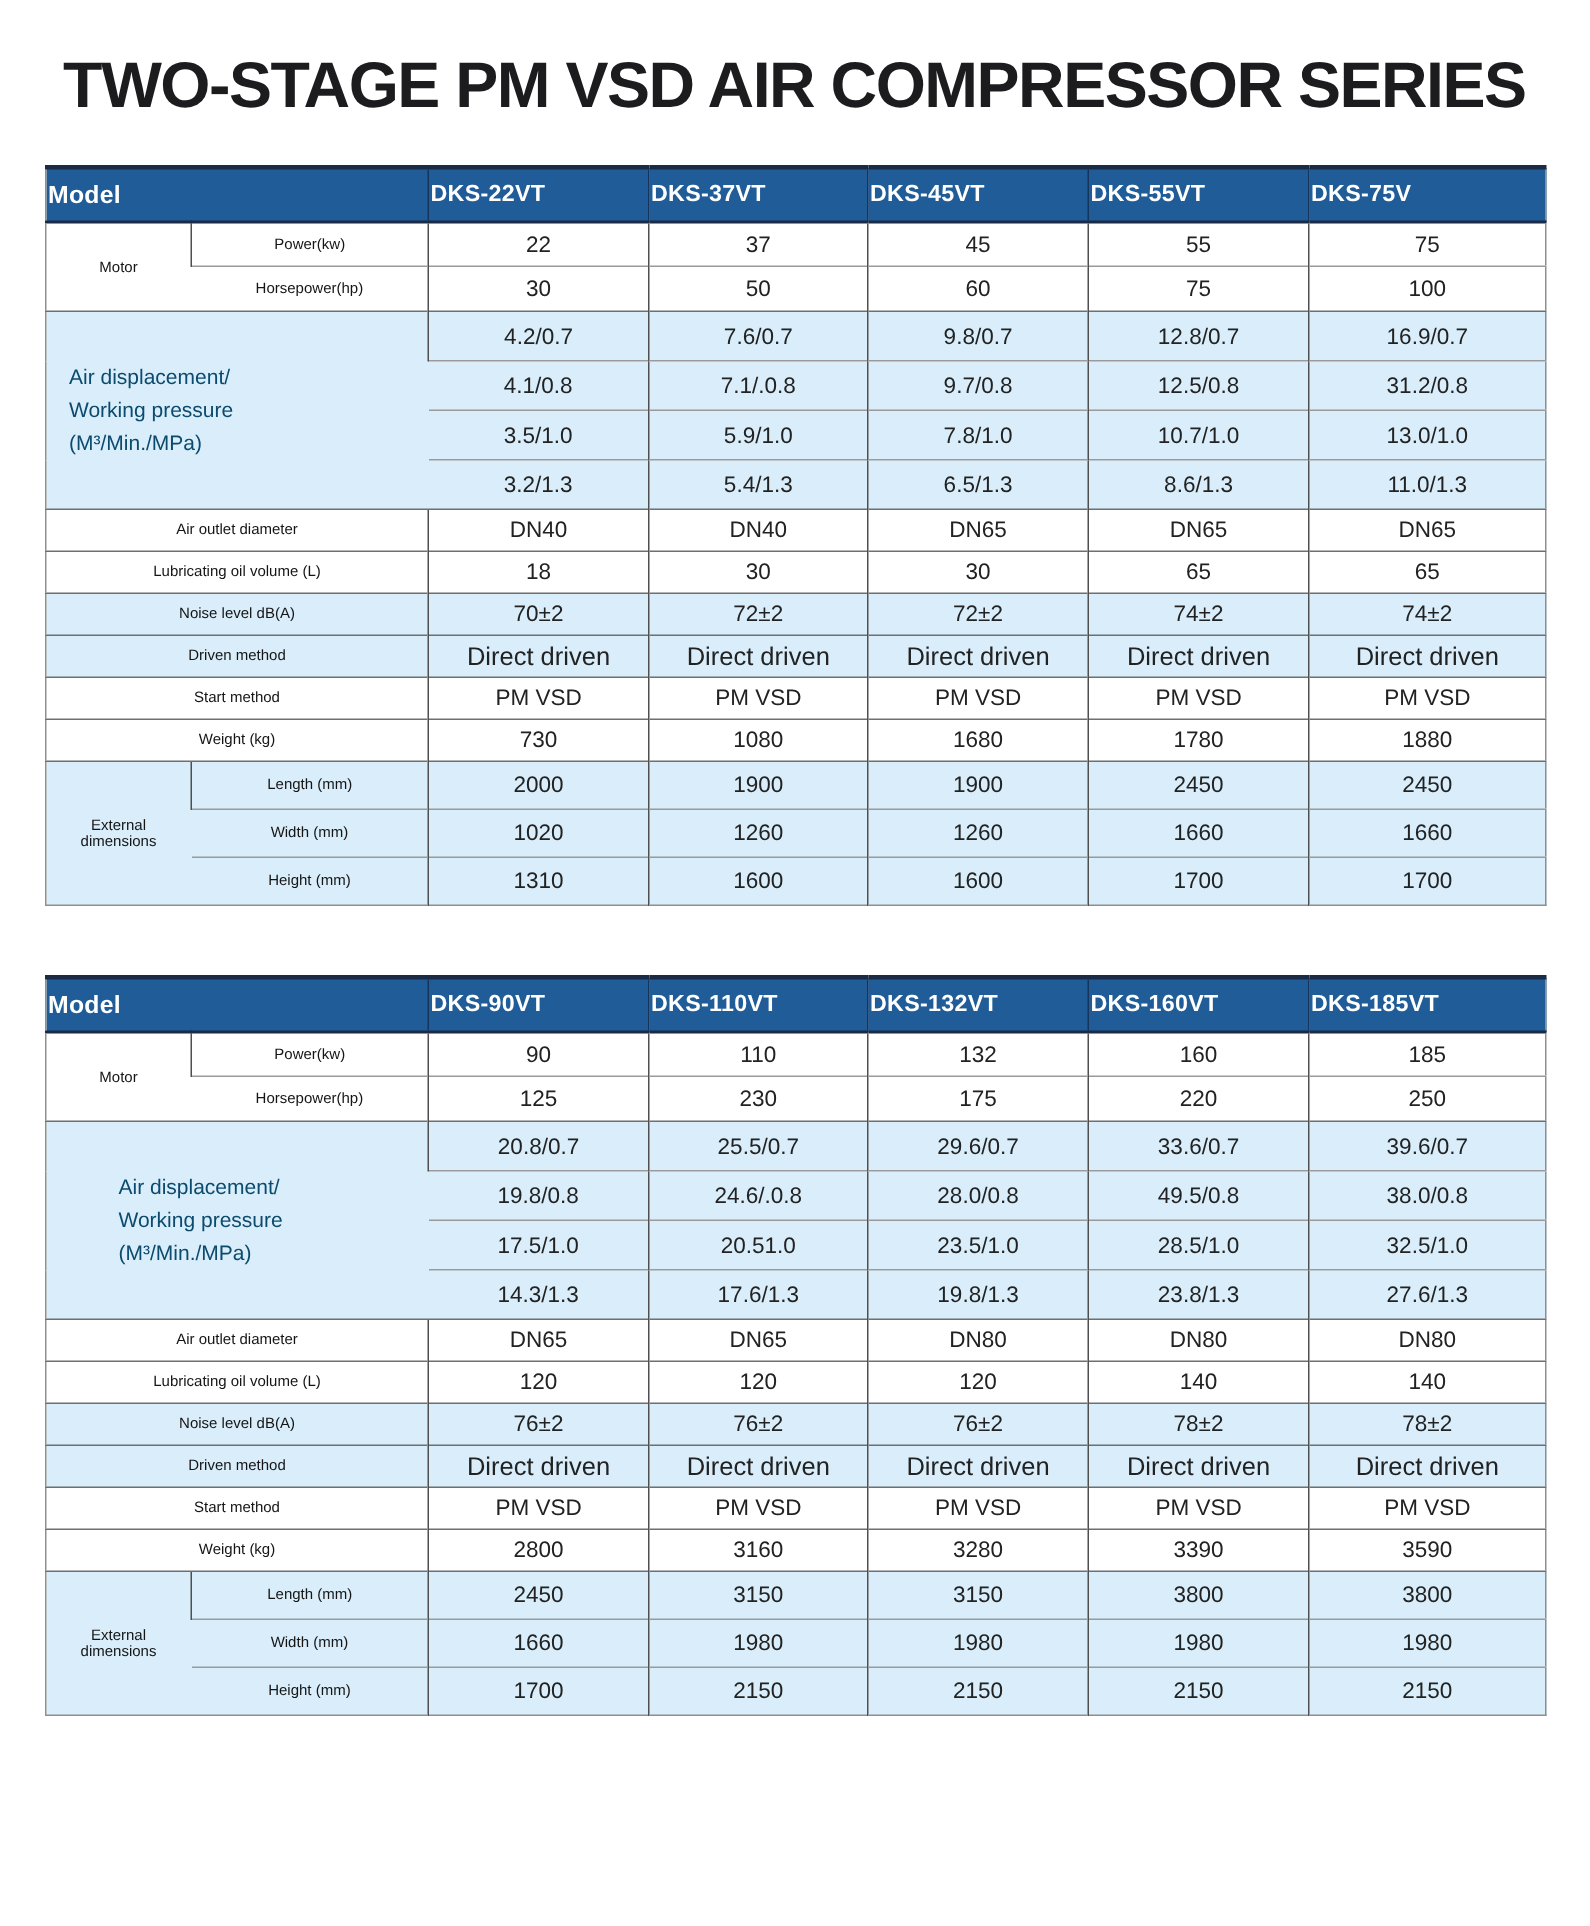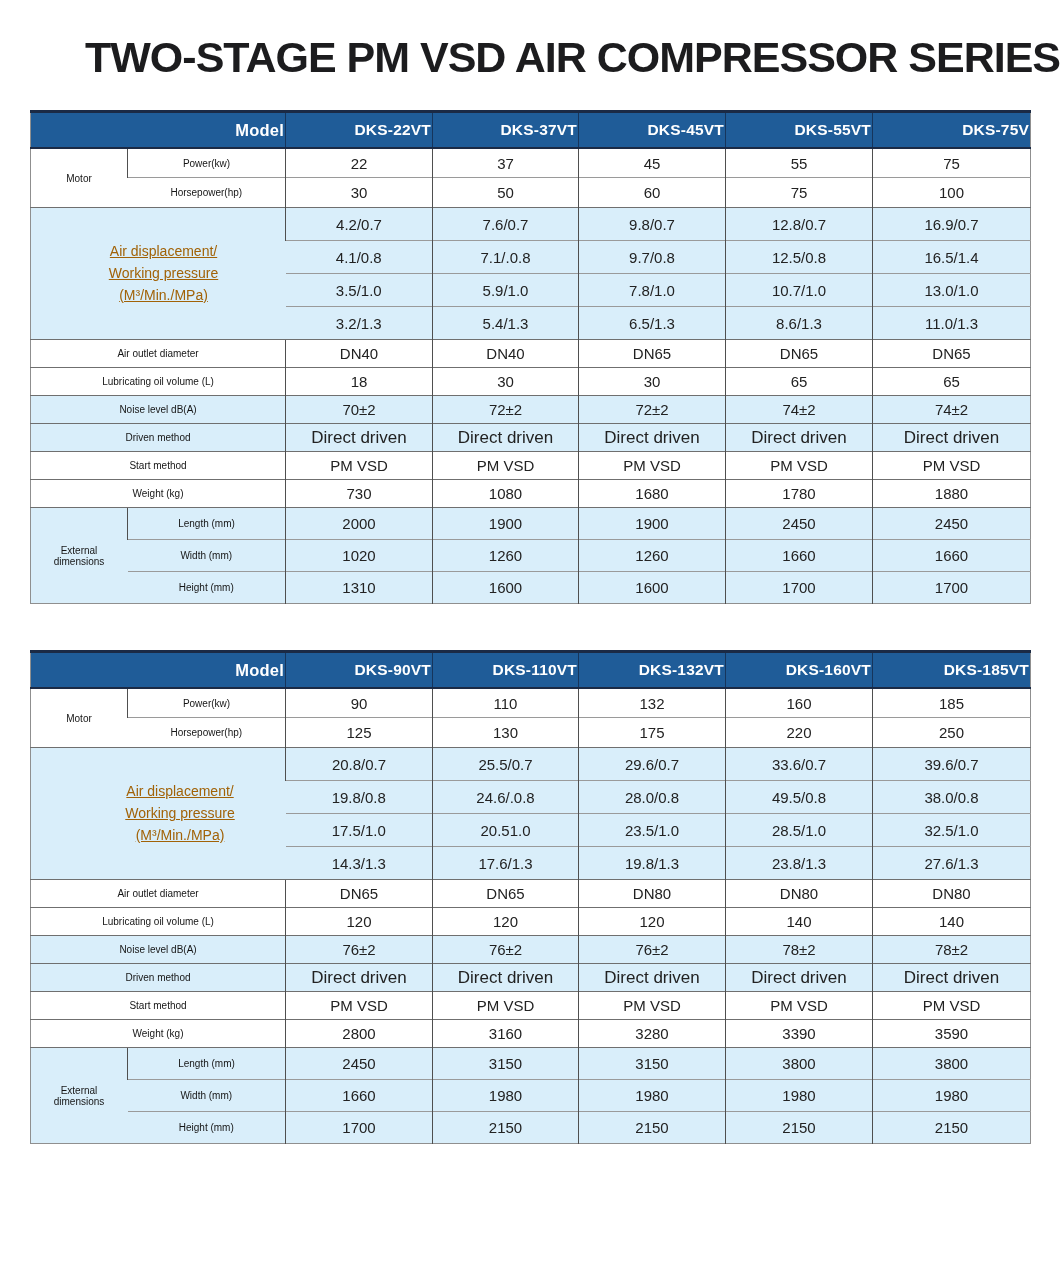--- a/index.html
+++ b/index.html
@@ -17,58 +17,58 @@
   }
   *{box-sizing:border-box;}
   html,body{margin:0;padding:0;}
   body{
     width:1060px;height:1284px;background:#ffffff;
     font-family:"Liberation Sans", sans-serif;color:var(--text);
   }
   .heading{padding:34px 0 0 42px;}
   .page-title{
     margin:0;font-size:43px;line-height:1.08;font-weight:bold;
-    letter-spacing:-1px;color:var(--title);white-space:nowrap;text-align:right;
+    letter-spacing:-1px;color:var(--title);white-space:nowrap;
   }
   .company{
     margin:9px 0 0 3px;font-size:13px;font-weight:bold;
     letter-spacing:.6px;color:var(--subtitle);
   }
   .table-wrap{margin:30px 30px 0 30px;}
   .table-wrap + .table-wrap{margin-top:46px;}
   table.spec-table{
     width:1000px;table-layout:fixed;border-collapse:collapse;
     border:1px solid var(--outer-line);
   }
   col.c-a{width:97px;} col.c-b{width:158px;}
   col.c-d1{width:147px;} col.c-d2{width:146px;} col.c-d3{width:147px;} col.c-d4{width:147px;}
   col.c-e{width:158px;}
   thead tr{height:36px;}
   thead th{
     background:var(--header-bg);color:#ffffff;font-weight:bold;
     border-top:3px solid var(--header-border);
     border-bottom:2px solid var(--header-border);
     border-left:1px solid var(--header-divider);
-    font-size:15.5px;letter-spacing:.2px;text-align:right;vertical-align:middle;
+    font-size:15.5px;letter-spacing:.2px;text-align:left;vertical-align:middle;
   }
   thead th:first-child{border-left:none;}
   thead th.model-head{font-size:16.5px;}
   tbody td{
     border-left:1px solid var(--v-line);
     border-top:1px solid var(--h-line);
     text-align:center;vertical-align:middle;
     font-size:15px;color:var(--text);padding:0 4px;
   }
   tbody td:first-child{border-left:none;}
   tbody tr.sec-top td{border-top:1px solid var(--sec-line);}
   tbody tr.shade td{background:var(--shade);}
   td.group-label,td.sub-label,td.row-label{font-size:10px;color:#151515;}
   td.block-label{
-    font-size:14px;color:#a16207;text-align:center;
-    white-space:pre-line;line-height:1.55;text-decoration:underline;
+    font-size:14px;color:#0c4a6e;text-align:left;
+    white-space:pre-line;line-height:1.55;
   }
   .t0 td.block-label{padding-left:15px;}
   .t1 td.block-label{padding-left:48px;}
   tr.sec-0{height:30px;}
   tr.sec-1{height:33px;}
   tr.sec-2,tr.sec-3,tr.sec-4,tr.sec-5,tr.sec-6,tr.sec-7{height:28px;}
   tr.sec-8{height:32px;}
   tr.sec-5 td.value-cell{font-size:17px;}
 </style>
 </head>
@@ -126,21 +126,21 @@
             <td class="value-cell">7.6/0.7</td>
             <td class="value-cell">9.8/0.7</td>
             <td class="value-cell">12.8/0.7</td>
             <td class="value-cell">16.9/0.7</td>
           </tr>
           <tr class="sec-1 shade">
             <td class="value-cell">4.1/0.8</td>
             <td class="value-cell">7.1/.0.8</td>
             <td class="value-cell">9.7/0.8</td>
             <td class="value-cell">12.5/0.8</td>
-            <td class="value-cell">16.5/1.4</td>
+            <td class="value-cell">31.2/0.8</td>
           </tr>
           <tr class="sec-1 shade">
             <td class="value-cell">3.5/1.0</td>
             <td class="value-cell">5.9/1.0</td>
             <td class="value-cell">7.8/1.0</td>
             <td class="value-cell">10.7/1.0</td>
             <td class="value-cell">13.0/1.0</td>
           </tr>
           <tr class="sec-1 shade">
             <td class="value-cell">3.2/1.3</td>
@@ -253,21 +253,21 @@
             <td class="sub-label">Power(kw)</td>
             <td class="value-cell">90</td>
             <td class="value-cell">110</td>
             <td class="value-cell">132</td>
             <td class="value-cell">160</td>
             <td class="value-cell">185</td>
           </tr>
           <tr class="sec-0">
             <td class="sub-label">Horsepower(hp)</td>
             <td class="value-cell">125</td>
-            <td class="value-cell">130</td>
+            <td class="value-cell">230</td>
             <td class="value-cell">175</td>
             <td class="value-cell">220</td>
             <td class="value-cell">250</td>
           </tr>
           <tr class="sec-1 sec-top shade">
             <td class="block-label" rowspan="4" colspan="2">Air displacement/
 Working pressure
 (M³/Min./MPa)</td>
             <td class="value-cell">20.8/0.7</td>
             <td class="value-cell">25.5/0.7</td>

